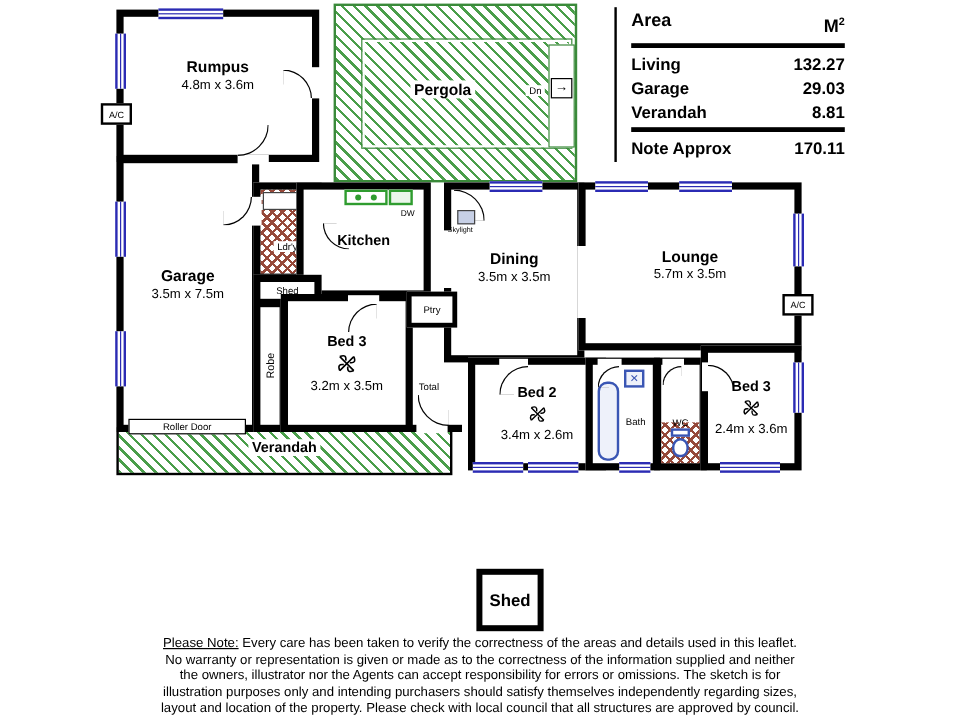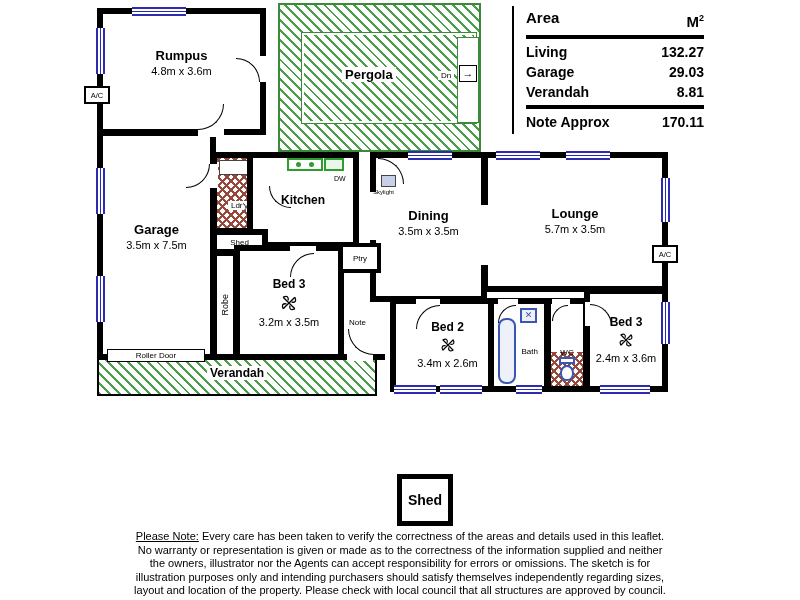--- a/index.html
+++ b/index.html
@@ -151,21 +151,21 @@
     <svg width="18" height="18" viewBox="0 0 24 24" style="margin:1px 0;">
       <g fill="none" stroke="#000" stroke-width="1.6">
         <path d="M5 5 L19 19 M19 5 L5 19"></path>
         <path d="M5 5 Q12 2 11 9 M19 5 Q22 12 15 11 M19 19 Q12 22 13 15 M5 19 Q2 12 9 13"></path>
       </g>
     </svg>
     <div class="rdims">2.4m x 3.6m</div>
   </div>
 
   <div class="wallseg" style="left:339px;top:354px;width:46px;height:6px;"></div>
-  <span class="abslabel tiny" style="left:349px;top:318px;">Note</span>
+  <span class="abslabel tiny" style="left:349px;top:318px;">Total</span>
 
   <div class="fixture" style="left:287px;top:158px;width:36px;height:13px;border:2px solid #2f9c2f;background:#fff;display:flex;align-items:center;justify-content:space-evenly;">
     <span style="width:5px;height:5px;border-radius:50%;background:#2f9c2f;"></span>
     <span style="width:5px;height:5px;border-radius:50%;background:#2f9c2f;"></span>
   </div>
   <div class="fixture" style="left:324px;top:158px;width:20px;height:13px;border:2px solid #2f9c2f;background:#eaf6ea;"></div>
   <span class="abslabel" style="left:334px;top:175px;font-size:7px;">DW</span>
   <div class="fixture" style="left:381px;top:175px;width:15px;height:12px;border:1px solid #444;background:#c7d0e6;"></div>
   <span class="abslabel" style="left:373px;top:189px;font-size:6px;">Skylight</span>
 

